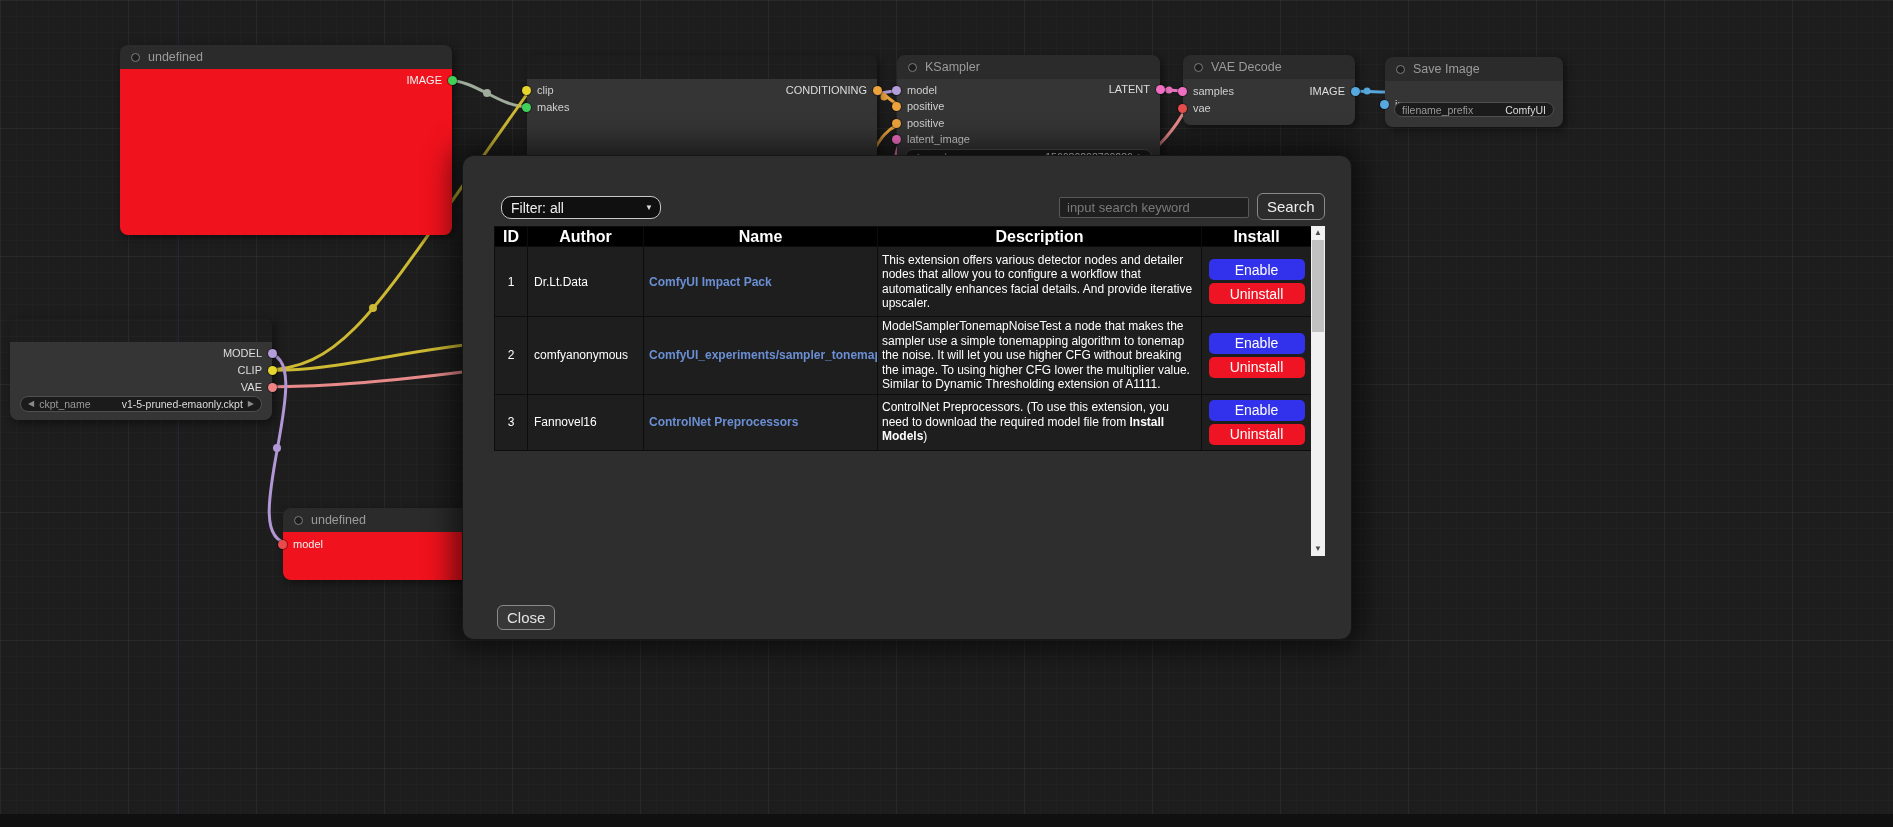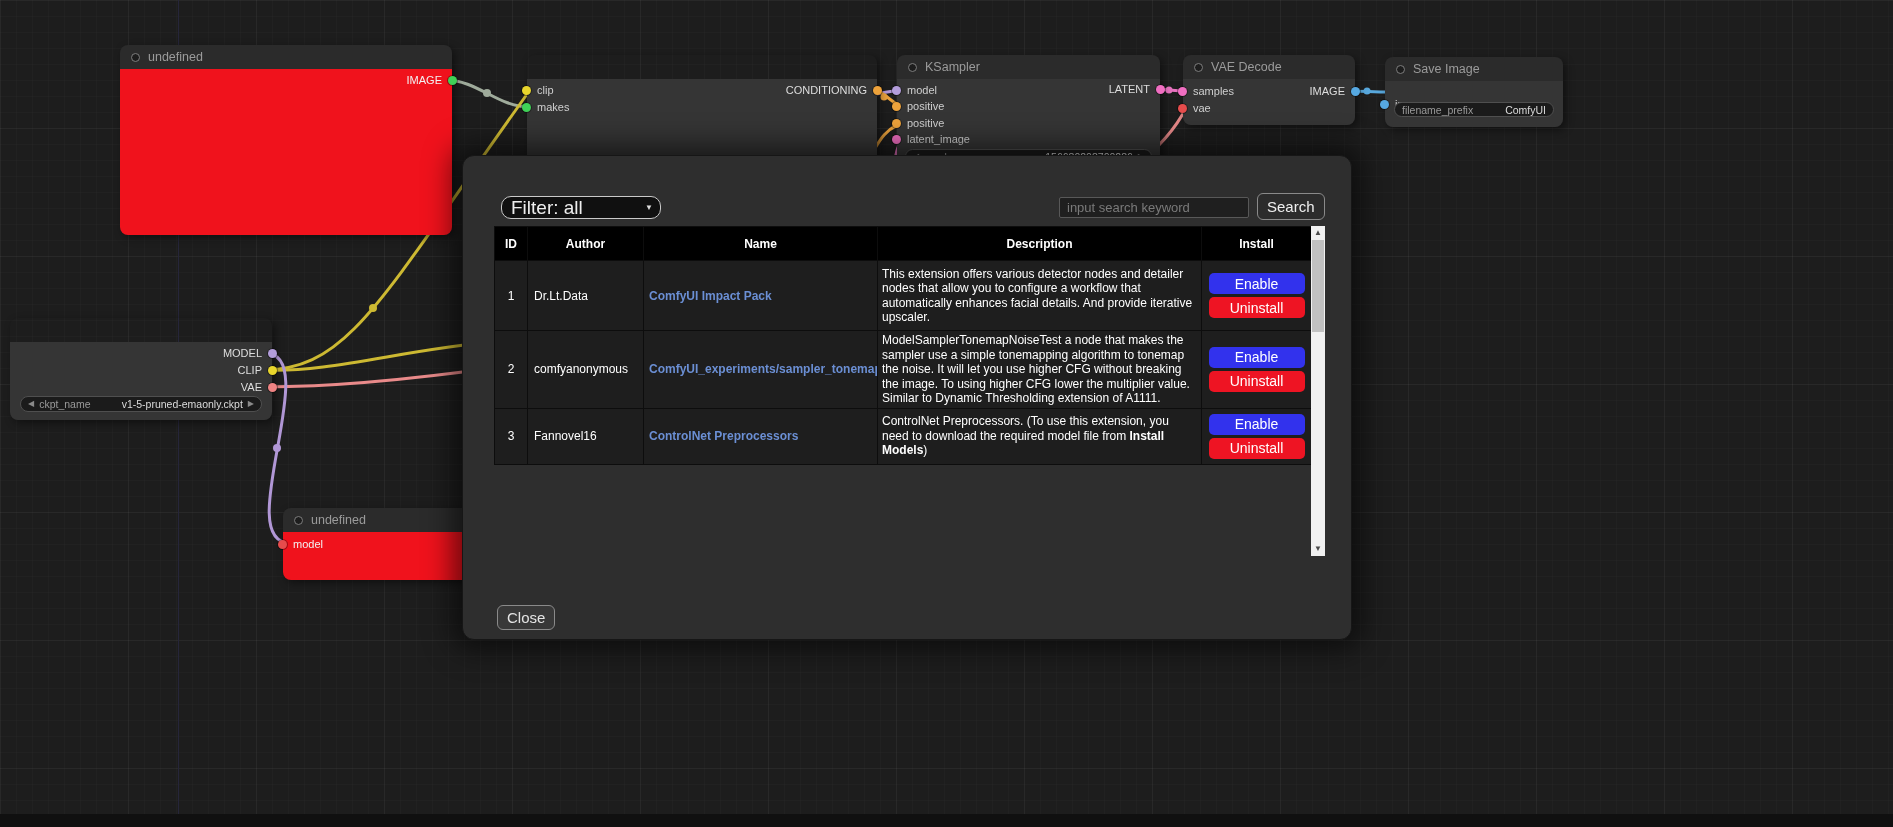--- a/index.html
+++ b/index.html
@@ -54,39 +54,39 @@
   
   .dialog {
     position:absolute; left:462px; top:155px; width:890px; height:485px; z-index:10;
     background:var(--dialog-bg,#2e2e2e); border:1px solid #161616; border-radius:12px;
     box-shadow:0 0 28px 10px rgba(0,0,0,0.55); color:#fff;
   }
   .select-wrap { position:absolute; left:38px; top:40px; width:160px; height:23px; }
   .filter-select {
     width:100%; height:100%; -webkit-appearance:none; appearance:none;
     background:#101010; color:#eee; border:1px solid #c9c9c9; border-radius:10px;
-    font-family:"Liberation Sans",sans-serif; font-size:19px; padding:0 22px 0 9px;
+    font-family:"Liberation Sans",sans-serif; font-size:14px; padding:0 22px 0 9px;
   }
   .select-arrow { position:absolute; right:8px; top:7px; font-size:8px; color:#ddd; pointer-events:none; }
   .search-input {
     position:absolute; left:596px; top:41px; width:190px; height:21px;
     background:#1f1f1f; border:1px solid #585858; border-radius:2px; color:#ccc;
     font-family:"Liberation Sans",sans-serif; font-size:13px; padding:0 7px;
   }
   .search-input::placeholder { color:#7a7a7a; }
   .search-btn {
     position:absolute; left:794px; top:37px; height:27px; min-width:60px;
     background:#2c2c2c; border:1px solid #8a8a8a; border-radius:6px; color:#efefef;
     font-family:"Liberation Sans",sans-serif; font-size:15px; padding:0 9px; cursor:pointer;
   }
   .ext-table { position:absolute; left:31px; top:70px; width:817px; border-collapse:collapse; table-layout:fixed;
     background:var(--table-bg,#1c1c1c); font-size:12px; }
   .ext-table th {
-    background:var(--table-header-bg,#000); color:#fff; font-weight:bold; height:34px;
-    border:1px solid #0d0d0d; font-size:12px;
+    background:var(--table-header-bg,#000); color:#fff; font-weight:bold; height:20px;
+    border:1px solid #0d0d0d; font-size:16px;
   }
   .ext-table td { border:1px solid #0d0d0d; background:#1e1e1e; color:#fff; vertical-align:middle; }
   td.c-id { text-align:center; }
   td.c-author { padding-left:6px; }
   td.c-name { padding-left:5px; white-space:nowrap; overflow:hidden; }
   td.c-name a { color:var(--link-blue,#6b8fd4); font-weight:bold; text-decoration:none; font-size:12px; }
   td.c-desc { padding:2px 4px; line-height:14.5px; font-size:12px; }
   td.c-install { text-align:center; }
   .btn-enable, .btn-uninstall {
     display:block; width:96px; height:21px; margin:3px auto; border:none; border-radius:5px;

